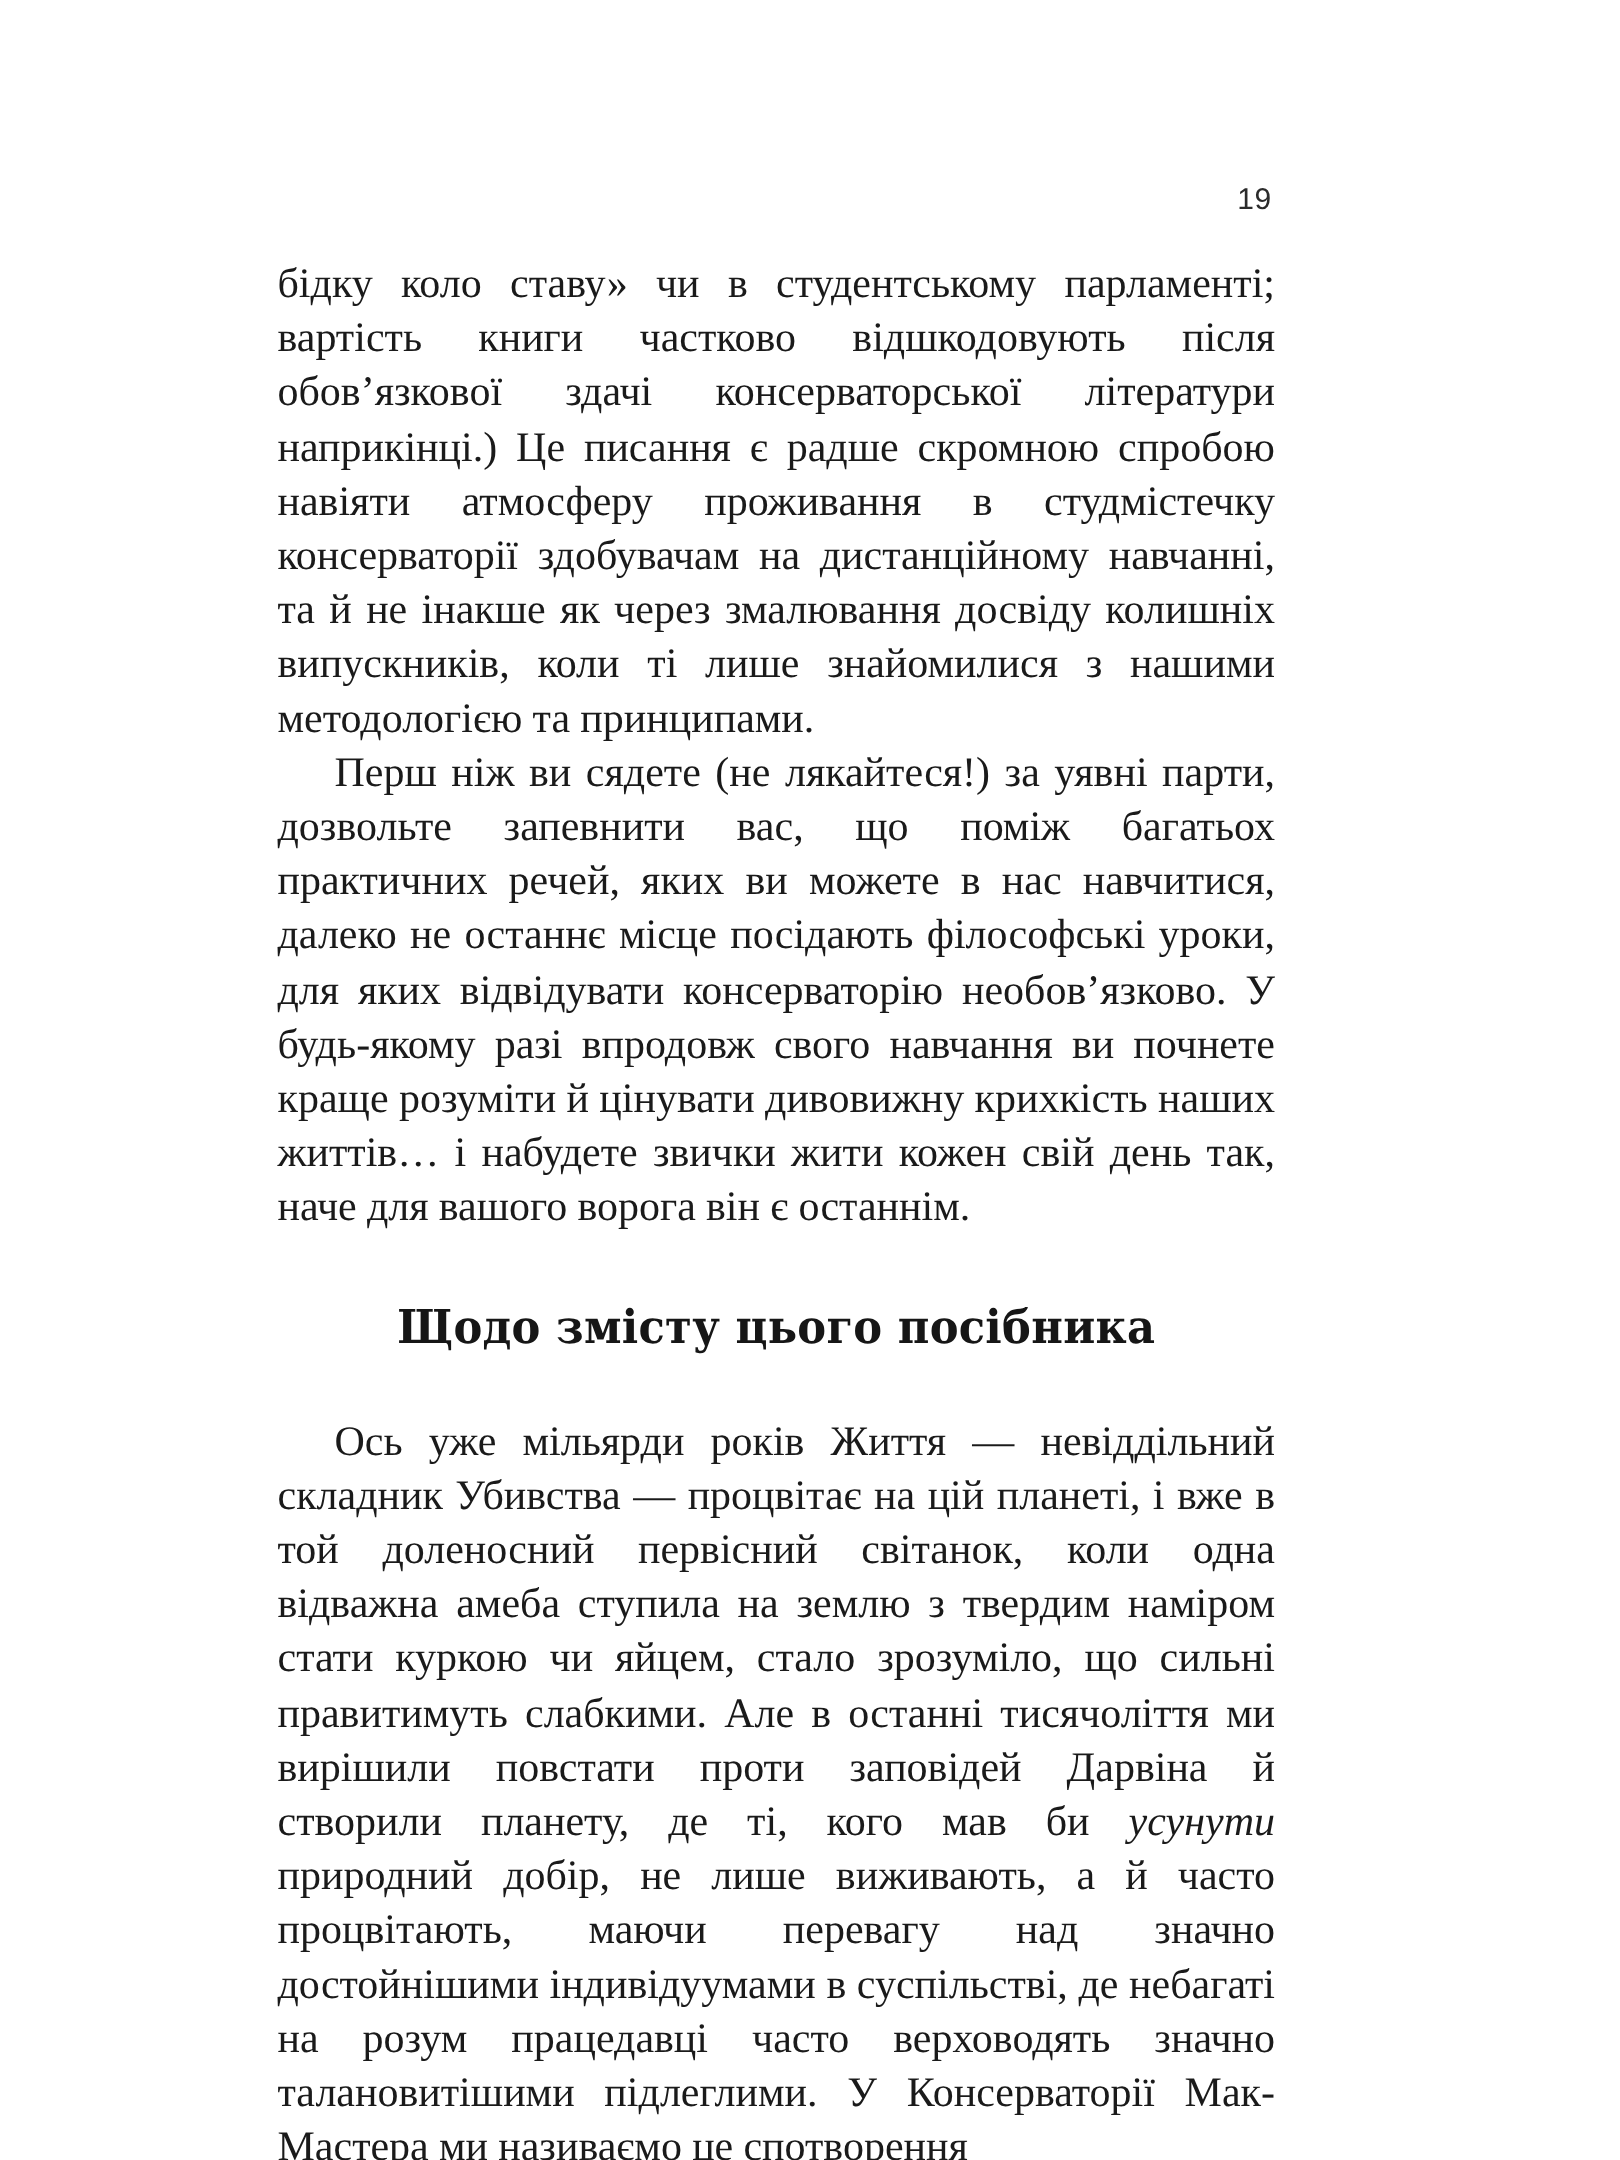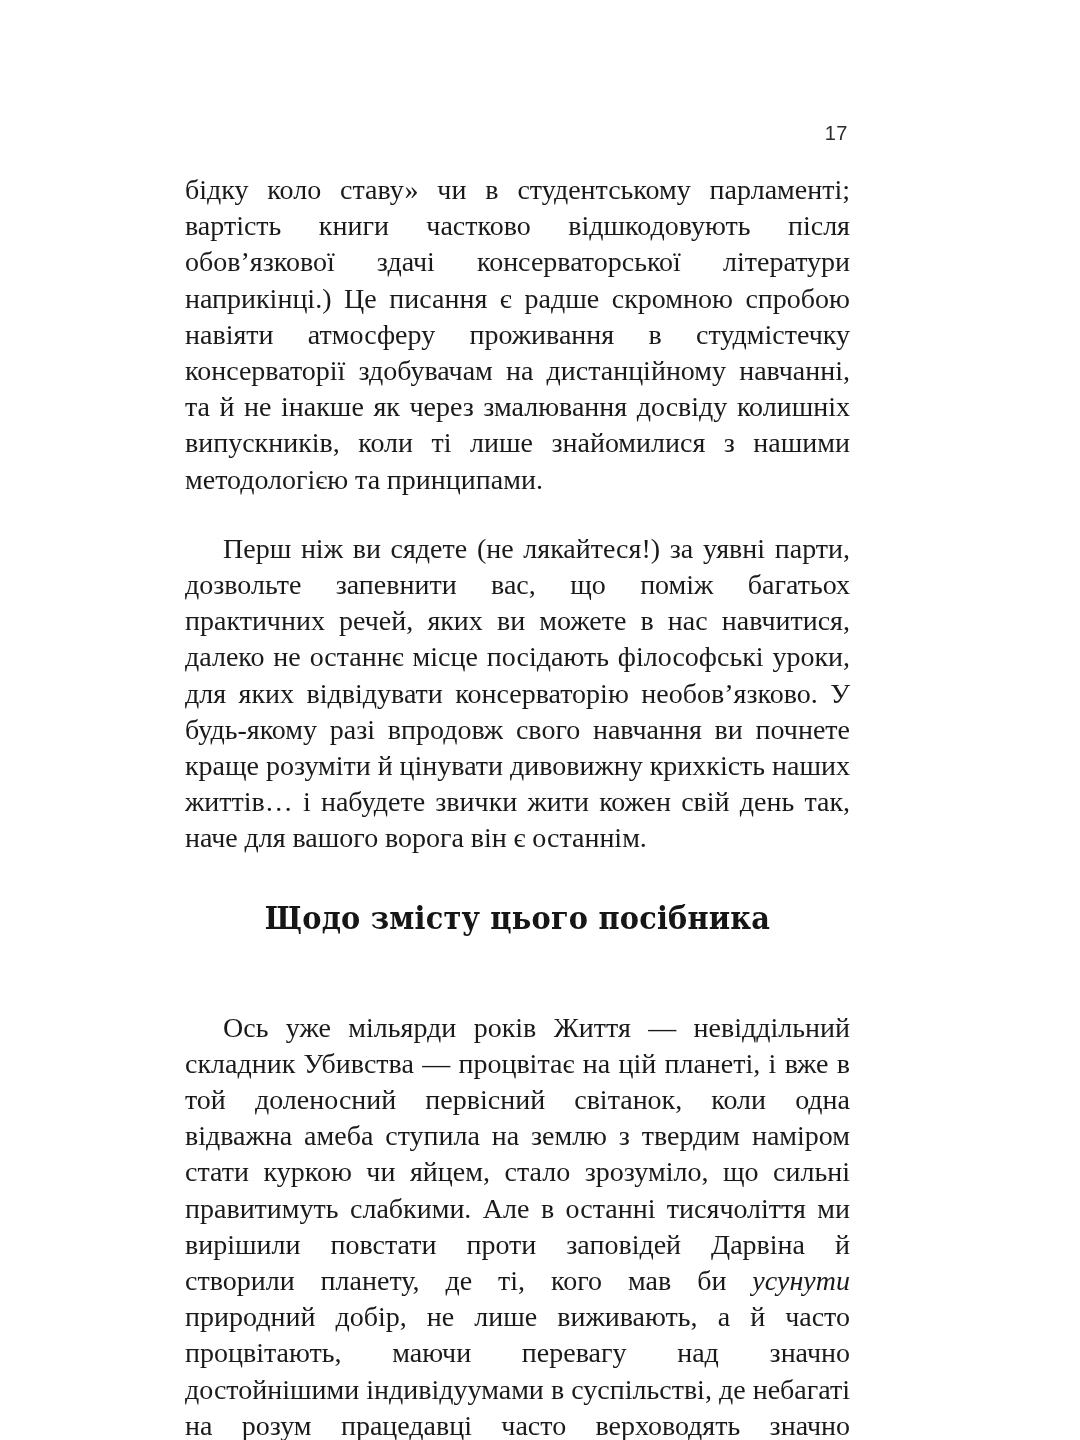--- a/index.html
+++ b/index.html
@@ -50,21 +50,20 @@
     line-height: 36.2px;
     text-align: justify;
     text-justify: inter-word;
     text-indent: 0;
     word-spacing: -0.2px;
     hyphens: none;
   }
 
   p.indent {
     text-indent: 38px;
-    margin-top: 33px;
   }
 
   .heading {
     margin: 0;
     text-align: center;
     font-family: "DejaVu Serif", "Liberation Serif", serif;
     font-weight: bold;
     font-size: 31px;
     line-height: 38px;
     letter-spacing: 0.2px;
@@ -77,21 +76,21 @@
   .space-after-heading  { height: 40px; }
 
   em.it {
   }
 </style>
 </head>
 <body>
 
 <div class="page">
 
-  <div class="folio">17</div>
+  <div class="folio">19</div>
 
   <div class="textblock">
 
     <p class="para">бідку коло ставу» чи в студентському парламенті; вартість книги частково відшкодовують після обов’яз­кової здачі консерваторської літератури наприкінці.) Це писання є радше скромною спробою навіяти атмос­феру проживання в студмістечку консерваторії здобу­вачам на дистанційному навчанні, та й не інакше як через змалювання досвіду колишніх випускників, коли ті лише знайомилися з нашими методологією та прин­ципами.</p>
 
     <p class="para indent">Перш ніж ви сядете (не лякайтеся!) за уявні парти, дозвольте запевнити вас, що поміж багатьох практич­них речей, яких ви можете в нас навчитися, далеко не останнє місце посідають філософські уроки, для яких відвідувати консерваторію необов’язково. У будь-якому разі впродовж свого навчання ви почнете краще розу­міти й цінувати дивовижну крихкість наших життів… і набудете звички жити кожен свій день так, наче для вашого ворога він є останнім.</p>
 
     <div class="space-before-heading"></div>
 
     <h2 class="heading">Щодо змісту цього посібника</h2>

